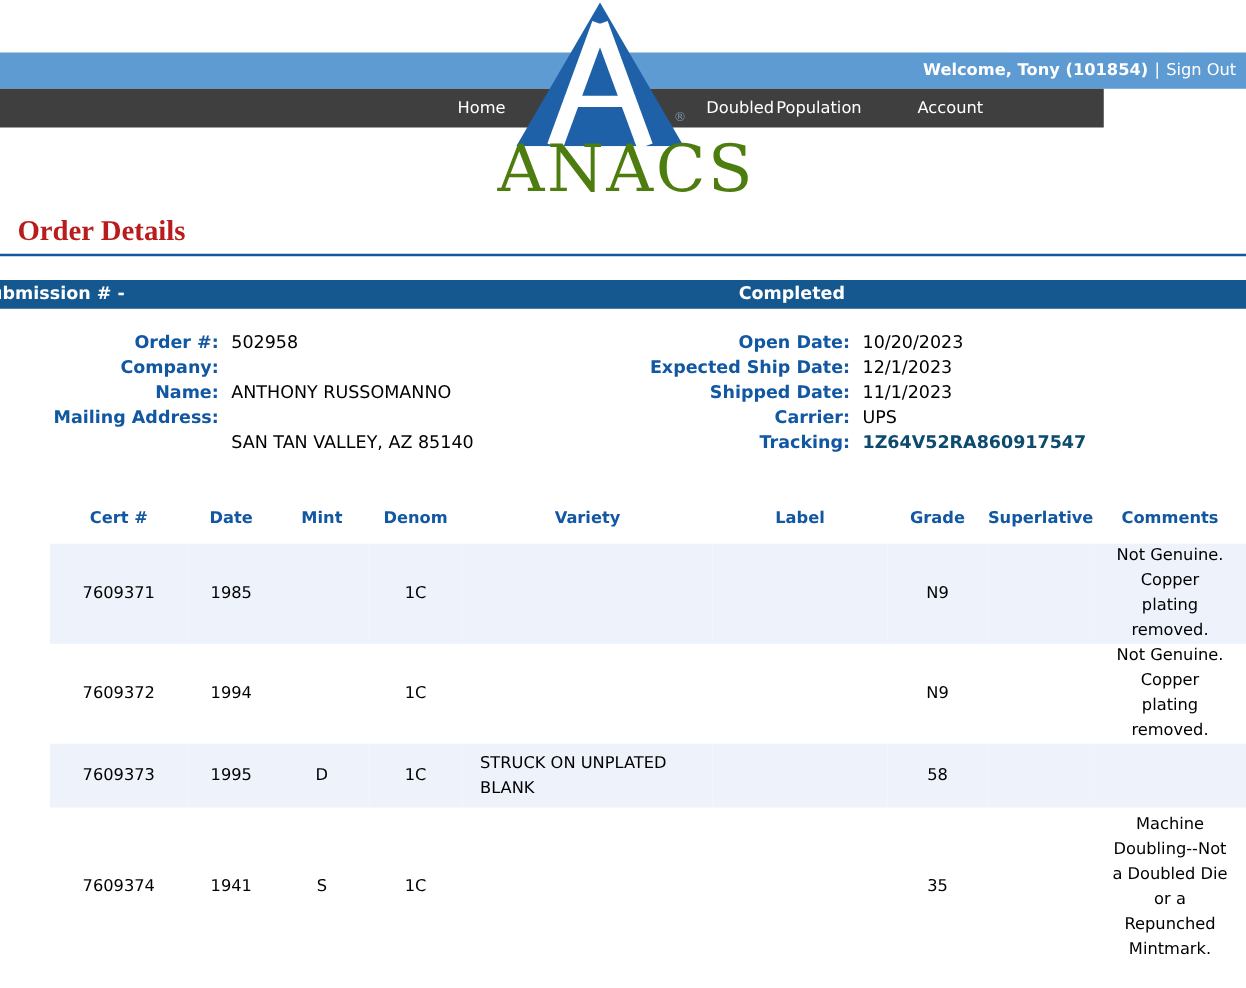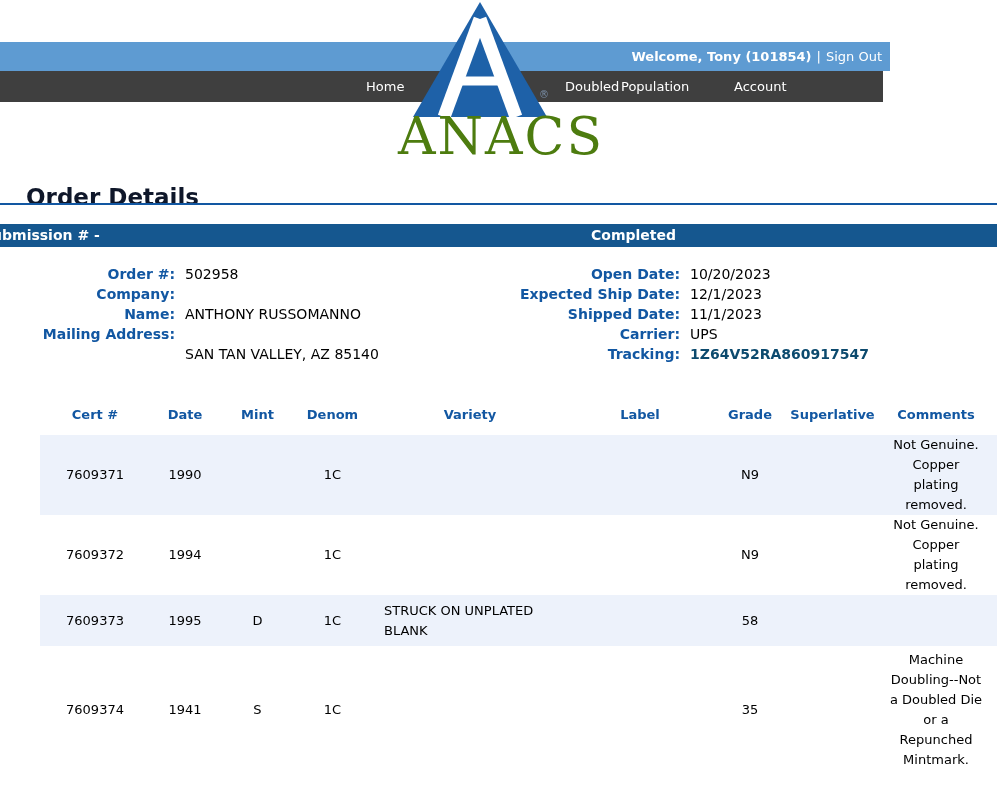--- a/index.html
+++ b/index.html
@@ -2,21 +2,21 @@
 <html><head>
 <meta charset="utf-8">
 <style>
   html,body{margin:0;padding:0;background:#fff;}
   #app{
     position:relative;width:997px;height:790px;overflow:hidden;background:#fff;
     font-family:"DejaVu Sans","Liberation Sans",sans-serif;color:#000;
   }
   
   .welcome-bar{
-    position:absolute;left:0;top:42px;width:890px;height:29px;background:#5e9bd2;
+    position:absolute;left:0;top:42px;width:997px;height:29px;background:#5e9bd2;
     display:flex;align-items:center;justify-content:flex-end;padding-right:8px;box-sizing:border-box;
     color:#fff;font-size:13px;
   }
   .welcome-bar .welcome{font-weight:bold;}
   .welcome-bar .sep{margin:0 5px;}
   .welcome-bar .signout{color:#fff;text-decoration:none;cursor:pointer;}
   .nav-bar{
     position:absolute;left:0;top:71px;width:883px;height:31px;background:#3f3f3f;
   }
   .nav-item{
@@ -30,21 +30,21 @@
   .logo svg{display:block;margin:0 auto;}
   .wordmark{
     font-family:"DejaVu Serif","Liberation Serif",serif;
     font-size:52px;line-height:42px;color:#4d7c0f;letter-spacing:2px;margin-top:-2px;white-space:nowrap;
   }
   .regmark{
     position:absolute;left:141px;top:87px;font-size:10px;color:#7a8fa8;
   }
   
   .page-title{
-    position:absolute;left:14px;top:172px;margin:12px;font-size:23px;font-weight:bold;color:#0f172a;white-space:nowrap;
+    position:absolute;left:14px;top:172px;margin:0;font-size:23px;font-weight:bold;color:#b91c1c;white-space:nowrap;font-family:Liberation Serif, serif;
   }
   .title-rule{
     position:absolute;left:0;top:203px;width:997px;height:2px;background:#1257a2;
   }
   
   .status-bar{
     position:absolute;left:0;top:224px;width:997px;height:23px;background:#15578f;overflow:hidden;
   }
   .status-bar span{position:absolute;top:0;line-height:23px;color:#fff;font-size:14px;font-weight:bold;white-space:nowrap;}
   .submission-label{left:-18px;}
@@ -180,21 +180,21 @@
         <th>Variety</th>
         <th>Label</th>
         <th>Grade</th>
         <th>Superlative</th>
         <th>Comments</th>
       </tr>
     </thead>
     <tbody>
       <tr class="row-1 stripe">
         <td>7609371</td>
-        <td>1990</td>
+        <td>1985</td>
         <td></td>
         <td>1C</td>
         <td class="cell-variety">
             <div class="variety-text"></div>
           </td>
         <td></td>
         <td>N9</td>
         <td></td>
         <td>
             <div class="comments-text">Not Genuine. Copper plating removed.</div>

